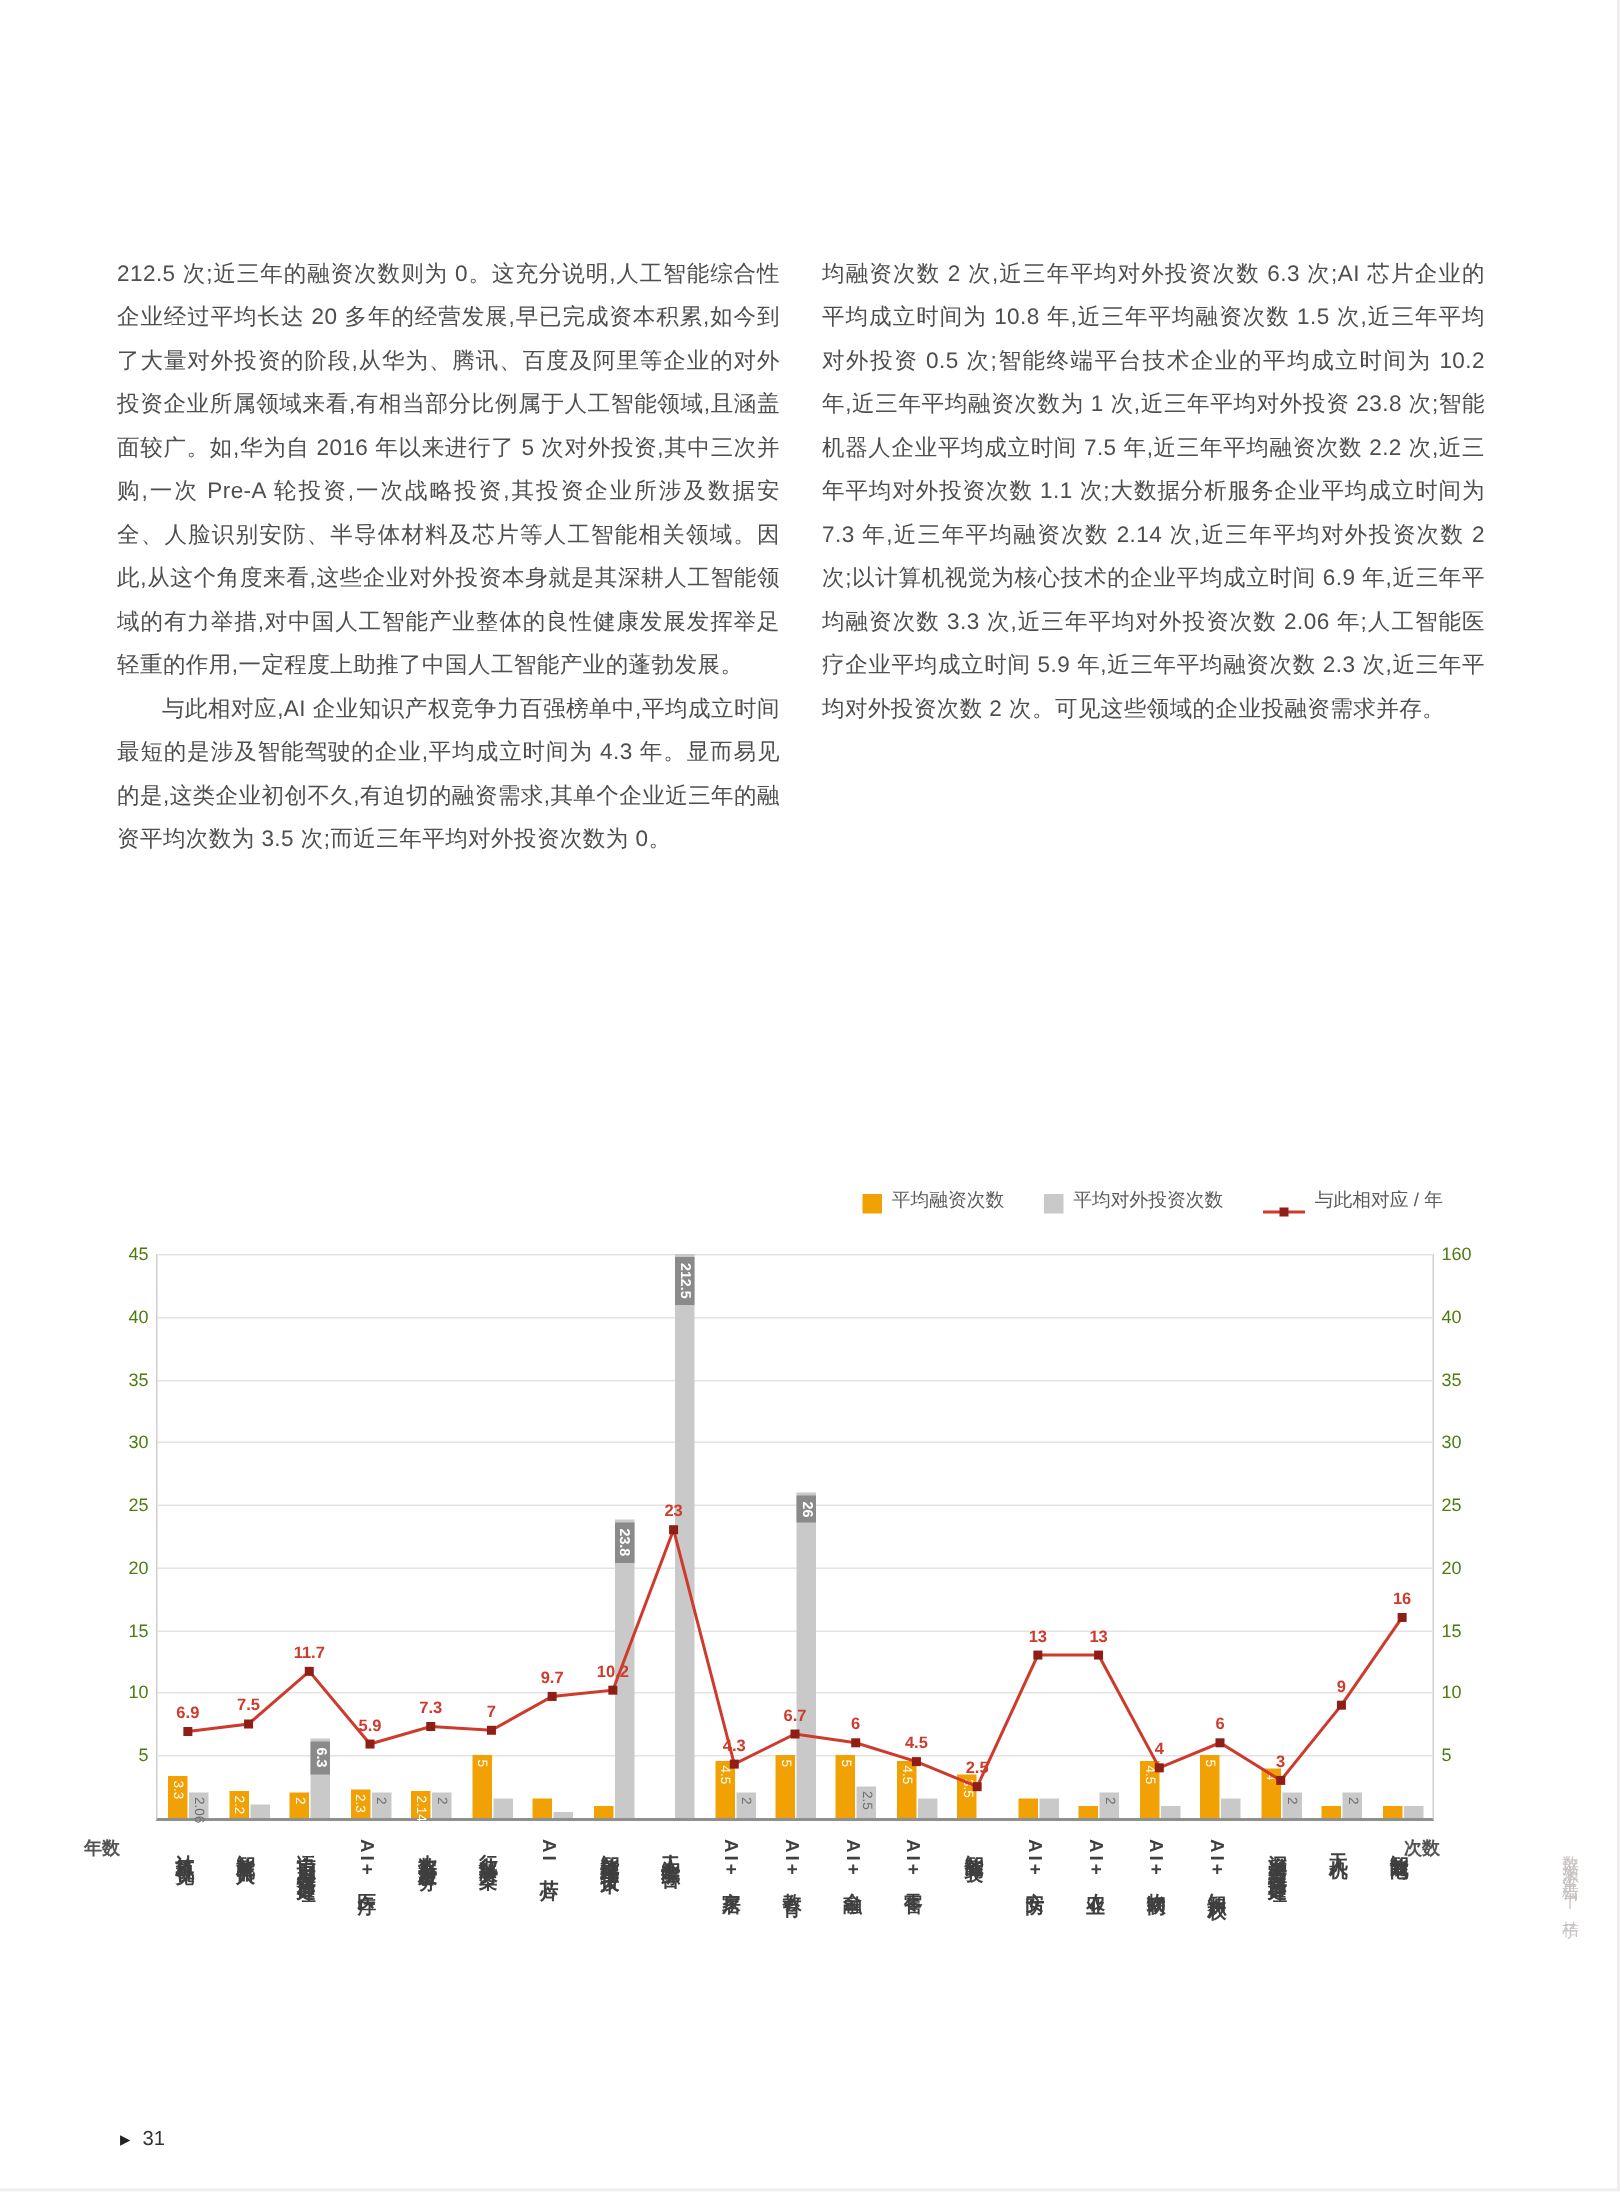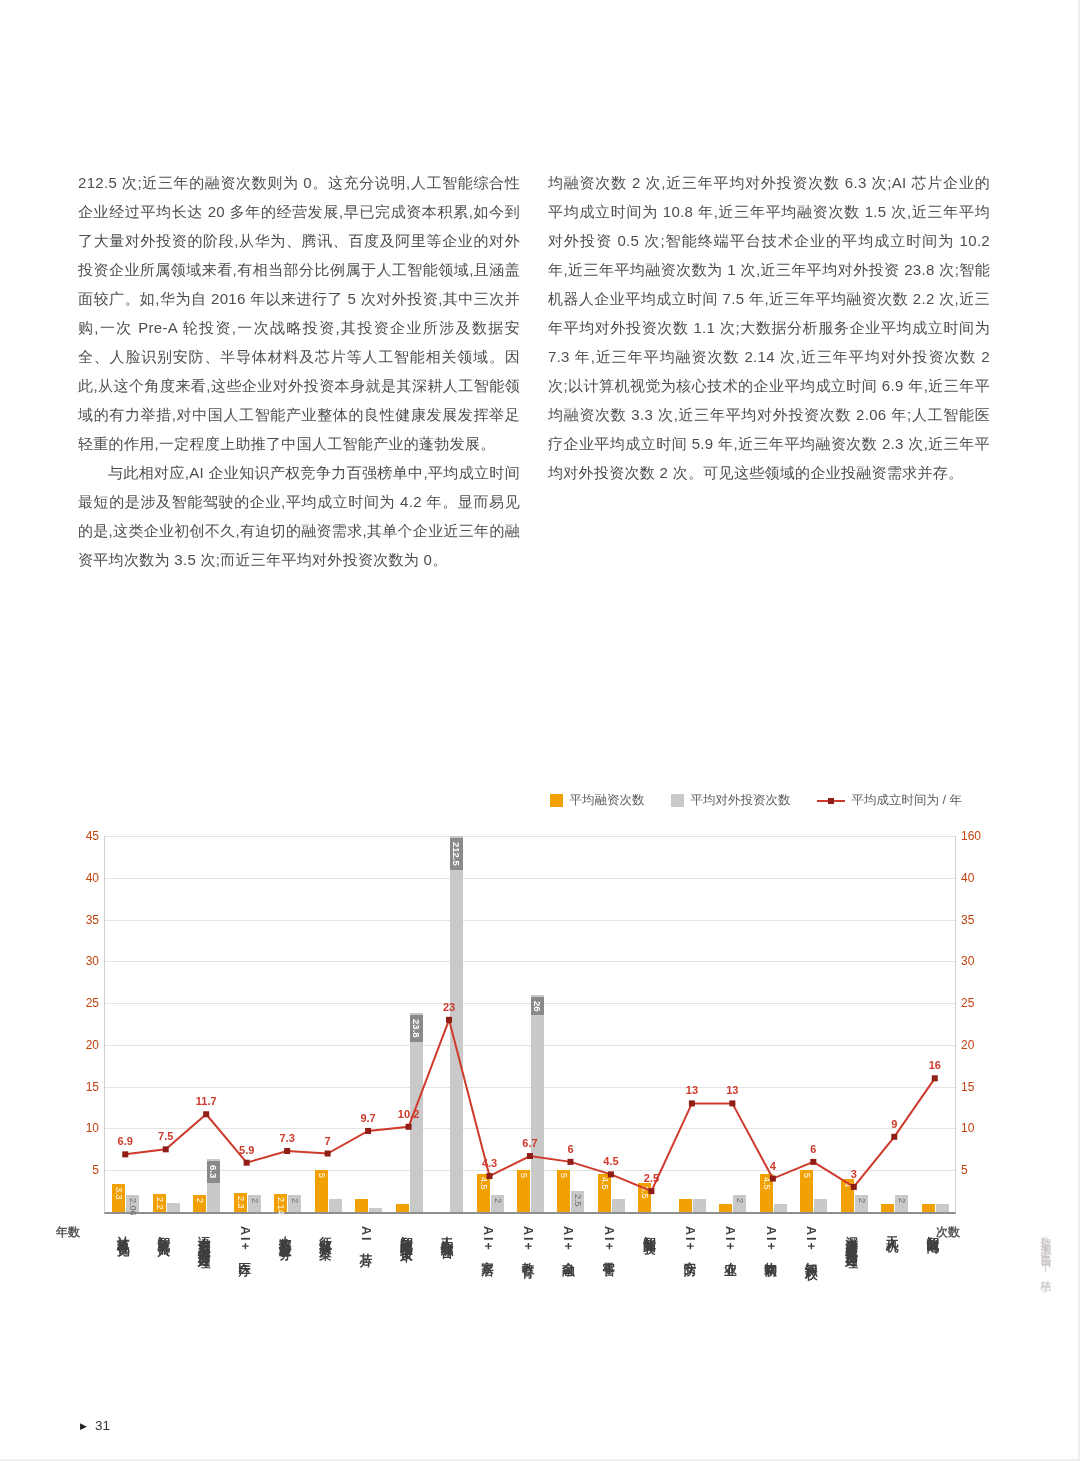--- a/index.html
+++ b/index.html
@@ -20,32 +20,32 @@
   .article { position:absolute; left:78px; top:168px; width:912px; display:flex; gap:28px; }
   .article .col { width:442px; }
   .article p { margin:0; font-size:15px; line-height:29px; color:#4f4d4d; text-align:justify; letter-spacing:0.3px; }
   .article p.indent { text-indent:2em; }
 
   
   .chart-title { position:absolute; left:78px; top:740px; margin:0; font-size:17.5px; font-weight:bold; color:#141414; letter-spacing:0.5px; }
 
   
   .legend { position:absolute; left:78px; top:792px; width:884px; display:flex; justify-content:flex-end; align-items:center; gap:26px; font-size:12.5px; color:#5a5a5a; }
-  .legend-item { display:flex; align-items:center; gap:7px; }
+  .legend-item { display:flex; align-items:flex-end; gap:7px; }
   .sw { width:13px; height:13px; display:inline-block; }
   .legend-line { display:inline-block; width:28px; height:0; border-top:2px solid #ce3a2b; position:relative; }
   .legend-line i { position:absolute; left:11px; top:-4px; width:6px; height:6px; display:block; background:#8f1f16; }
 
   
   .plot {
     position:absolute; left:104px; top:836px; width:852px; height:378px;
     border-left:1px solid #cfcfcf; border-right:1px solid #cfcfcf; border-bottom:2px solid #8f8f8f;
   }
   .gridline { position:absolute; left:0; right:0; height:1px; background:#e3e3e3; }
-  .tick { position:absolute; font-size:12px; color:#c2410c; line-height:16px; }
+  .tick { position:absolute; font-size:12px; color:#4d7c0f; line-height:16px; }
   .tick-l { left:-42px; width:36px; text-align:right; }
   .tick-r { right:-44px; width:38px; text-align:left; }
   .bar { position:absolute; bottom:0; }
   .bar-label {
     position:absolute; top:3px; left:50%; transform:translateX(-50%);
     writing-mode:vertical-rl; font-size:9px; line-height:1; white-space:nowrap;
   }
   .bar-top-label {
     position:absolute; width:13px; writing-mode:vertical-rl; background:#8a8a8a; color:#fff;
     font-size:9.5px; font-weight:bold; padding:4px 0; text-align:center; line-height:13px; z-index:3;
@@ -71,42 +71,42 @@
 </style>
 </head>
 <body>
 
 <div class="page">
 
 
   <section class="article">
     <div class="col">
       <p>212.5 次;近三年的融资次数则为 0。这充分说明,人工智能综合性企业经过平均长达 20 多年的经营发展,早已完成资本积累,如今到了大量对外投资的阶段,从华为、腾讯、百度及阿里等企业的对外投资企业所属领域来看,有相当部分比例属于人工智能领域,且涵盖面较广。如,华为自 2016 年以来进行了 5 次对外投资,其中三次并购,一次 Pre-A 轮投资,一次战略投资,其投资企业所涉及数据安全、人脸识别安防、半导体材料及芯片等人工智能相关领域。因此,从这个角度来看,这些企业对外投资本身就是其深耕人工智能领域的有力举措,对中国人工智能产业整体的良性健康发展发挥举足轻重的作用,一定程度上助推了中国人工智能产业的蓬勃发展。</p>
-      <p class="indent">与此相对应,AI 企业知识产权竞争力百强榜单中,平均成立时间最短的是涉及智能驾驶的企业,平均成立时间为 4.2 年。显而易见的是,这类企业初创不久,有迫切的融资需求,其单个企业近三年的融资平均次数为 3.5 次;而近三年平均对外投资次数为 0。</p>
+      <p class="indent">与此相对应,AI 企业知识产权竞争力百强榜单中,平均成立时间最短的是涉及智能驾驶的企业,平均成立时间为 4.3 年。显而易见的是,这类企业初创不久,有迫切的融资需求,其单个企业近三年的融资平均次数为 3.5 次;而近三年平均对外投资次数为 0。</p>
     </div>
     <div class="col">
       <p>均融资次数 2 次,近三年平均对外投资次数 6.3 次;AI 芯片企业的平均成立时间为 10.8 年,近三年平均融资次数 1.5 次,近三年平均对外投资 0.5 次;智能终端平台技术企业的平均成立时间为 10.2 年,近三年平均融资次数为 1 次,近三年平均对外投资 23.8 次;智能机器人企业平均成立时间 7.5 年,近三年平均融资次数 2.2 次,近三年平均对外投资次数 1.1 次;大数据分析服务企业平均成立时间为 7.3 年,近三年平均融资次数 2.14 次,近三年平均对外投资次数 2 次;以计算机视觉为核心技术的企业平均成立时间 6.9 年,近三年平均融资次数 3.3 次,近三年平均对外投资次数 2.06 年;人工智能医疗企业平均成立时间 5.9 年,近三年平均融资次数 2.3 次,近三年平均对外投资次数 2 次。可见这些领域的企业投融资需求并存。</p>
     </div>
   </section>
 
 
   <div class="legend">
     <span class="legend-item">
       <i class="sw" style="background: rgb(242, 161, 4);"></i>
       <span>平均融资次数</span>
     </span>
     <span class="legend-item">
       <i class="sw" style="background: rgb(201, 201, 201);"></i>
       <span>平均对外投资次数</span>
     </span>
     <span class="legend-item">
       <span class="legend-line" style="border-top-color: rgb(206, 58, 43);">
           <i style="background: rgb(143, 31, 22);"></i>
         </span>
-      <span>平均成立时间为 / 年</span>
+      <span>与此相对应 / 年</span>
     </span>
   </div>
 
   <div class="plot">
       <div class="gridline" style="top: 0px;"></div>
       <div class="tick tick-l" style="top: -8px;">45</div>
       <div class="gridline" style="top: 41.7778px;"></div>
       <div class="tick tick-l" style="top: 33.7778px;">40</div>
       <div class="gridline" style="top: 83.5556px;"></div>
       <div class="tick tick-l" style="top: 75.5556px;">35</div>

